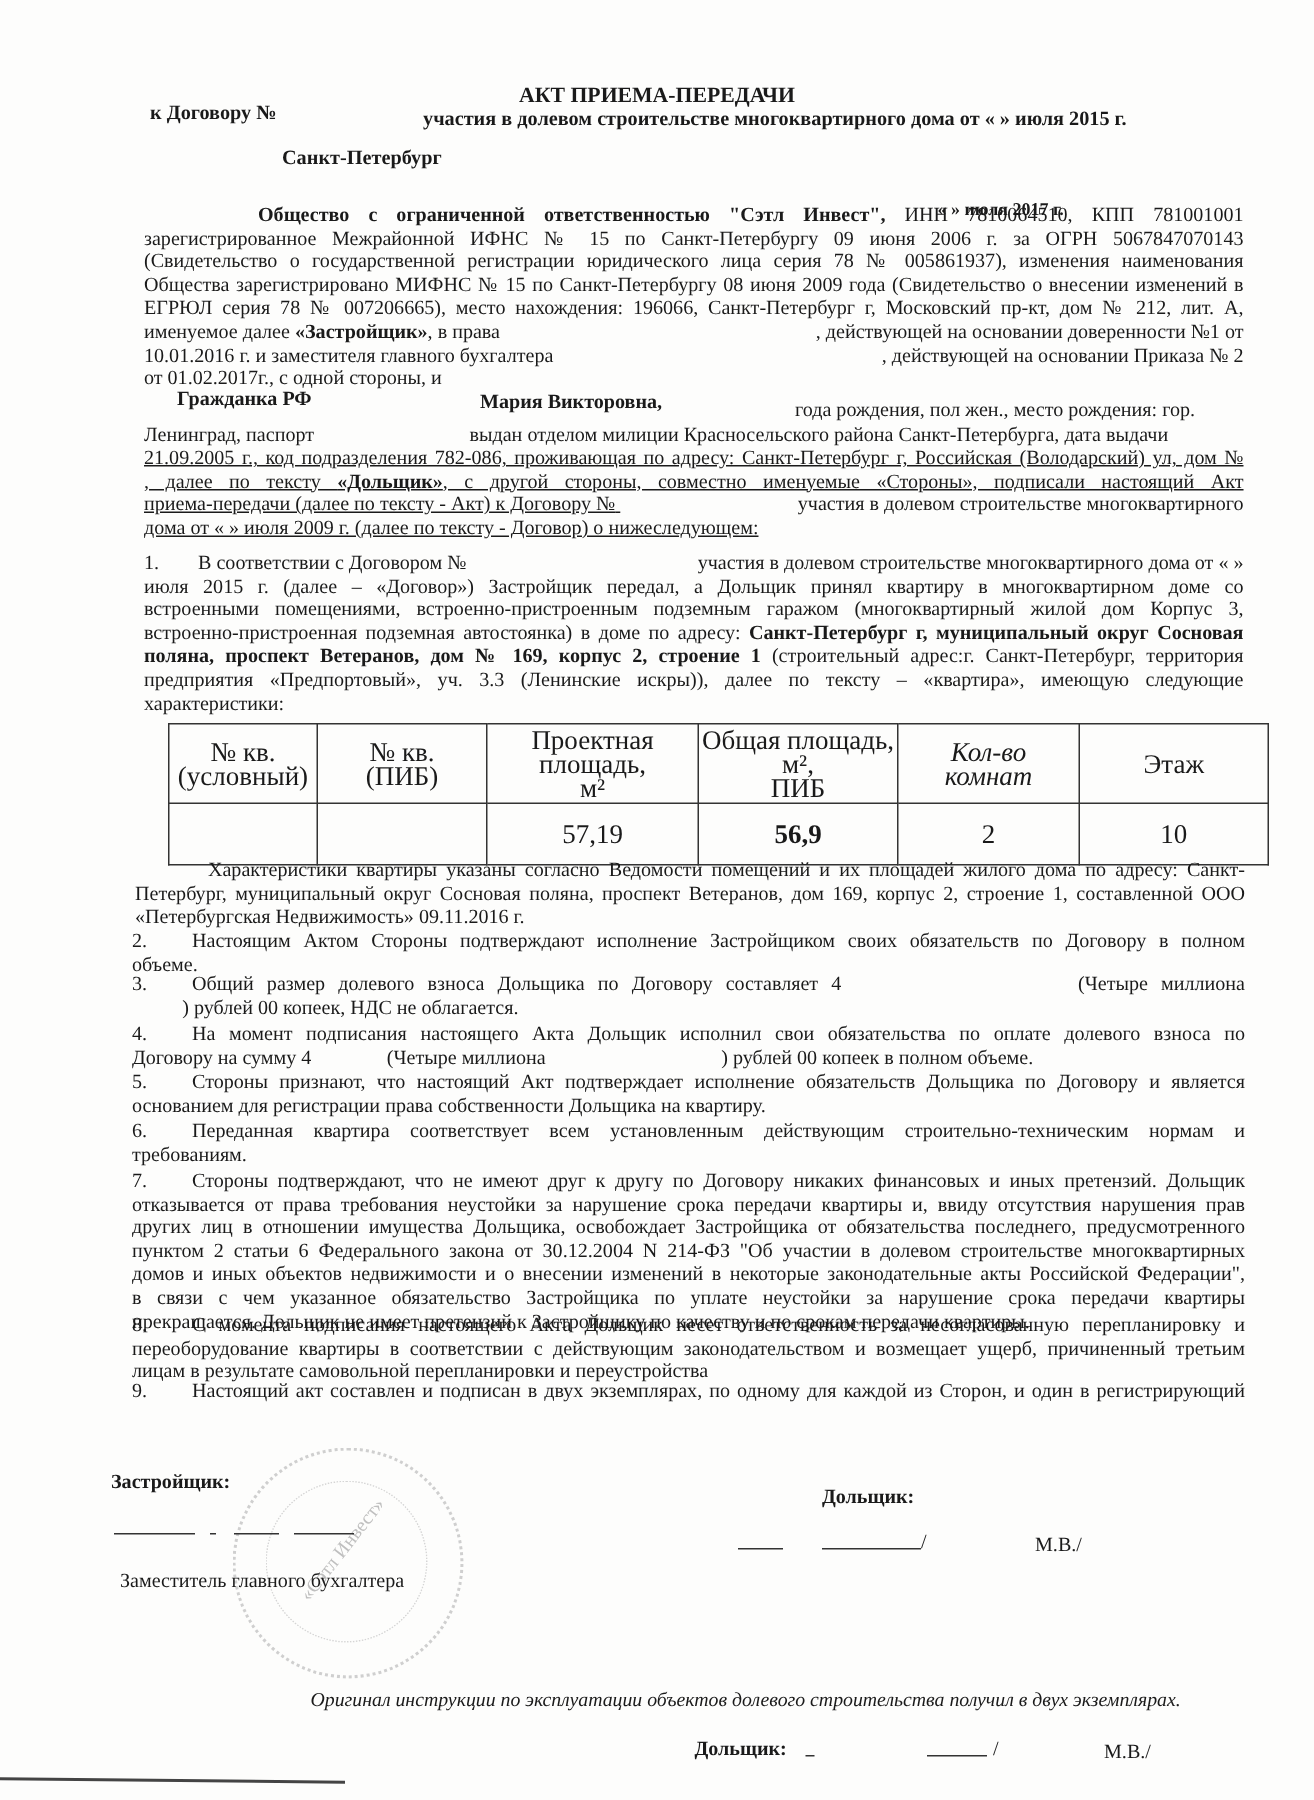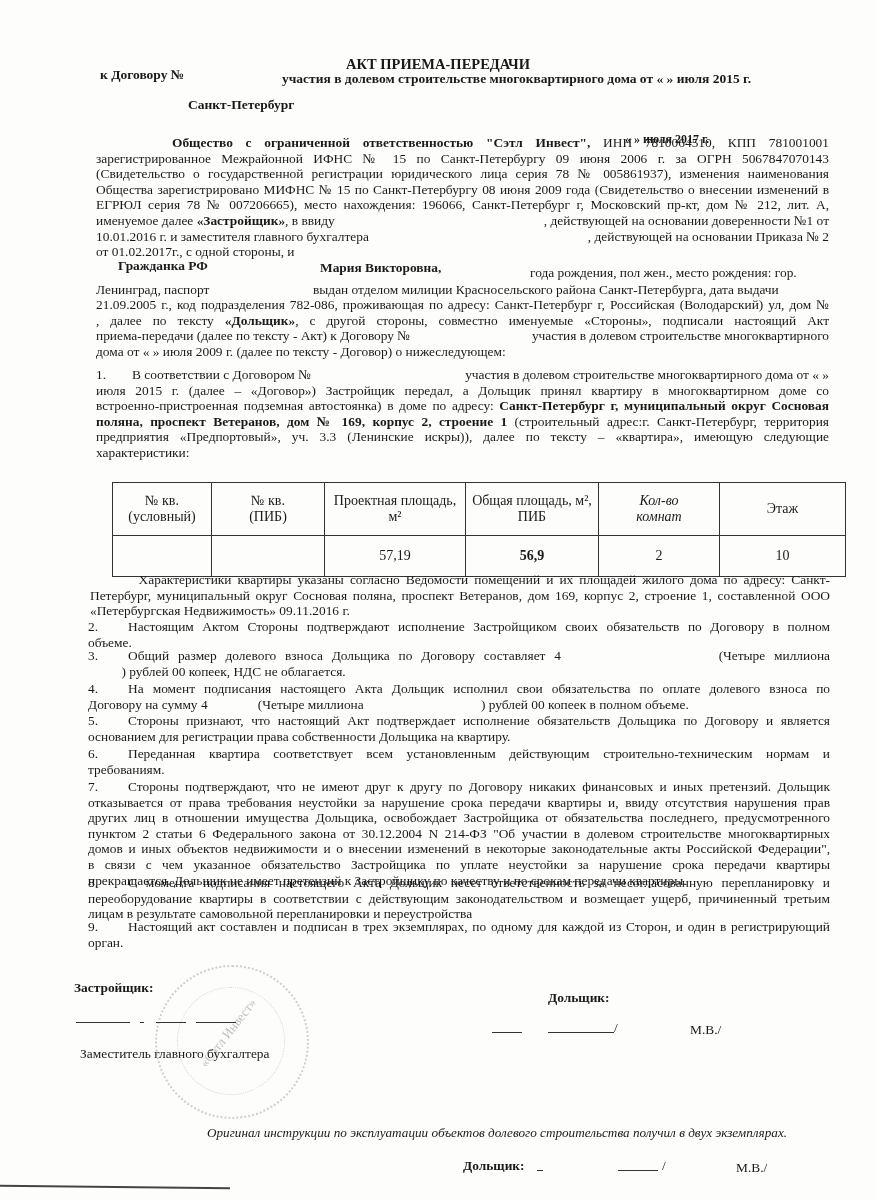--- a/index.html
+++ b/index.html
@@ -14,21 +14,21 @@
     .contract-ref { left: 100px; top: 67px; font-weight: bold; font-size: 13.5px; }
     .city { left: 188px; top: 97px; font-weight: bold; font-size: 13.5px; }
     .date { left: 625px; top: 110px; font-weight: bold; font-size: 12px; margin-top: 22px; }
     .para {
       position: absolute; left: 96px; width: 733px; line-height: 15.6px; text-align: justify;
     }
     .para .line { display: block; white-space: nowrap; text-align-last: justify; }
     .para .line.last { text-align-last: left; }
     table.apt {
       position: absolute; left: 112px; top: 482px; width: 734px; border-collapse: collapse;
-      font-size: 14px;
+      font-size: 18px;
     }
     table.apt td { border: 1px solid #333; text-align: center; vertical-align: middle; }
     table.apt tr.head td { height: 50px; line-height: 16px; }
     table.apt tr.row td { height: 38px; }
     .sig-left-label { left: 74px; top: 980px; font-weight: bold; }
     .sig-right-label { left: 548px; top: 990px; font-weight: bold; }
     .sig-line { position: absolute; border-bottom: 1px solid #333; height: 0; }
     .sig-right-text { left: 690px; top: 1022px; }
     .slash { left: 614px; top: 1020px; }
     .deputy { left: 80px; top: 1046px; }
@@ -57,41 +57,42 @@
 <div class="abs subtitle">участия в долевом строительстве многоквартирного дома от «    » июля 2015 г.</div>
 <div class="abs city">Санкт-Петербург</div>
 <div class="abs date">«    » июля 2017 г.</div>
 
 <div class="para" style="top:135px;">
   <span class="line" style="padding-left:76px;"><span class="b">Общество с ограниченной ответственностью "Сэтл Инвест",</span><span>  ИНН 7810064510, КПП   781001001</span></span>
   <span class="line">зарегистрированное Межрайонной ИФНС № 15 по Санкт-Петербургу 09 июня 2006 г. за ОГРН 5067847070143</span>
   <span class="line">(Свидетельство о государственной регистрации юридического лица серия 78 № 005861937), изменения наименования</span>
   <span class="line">Общества зарегистрировано МИФНС № 15 по Санкт-Петербургу 08 июня 2009 года (Свидетельство о внесении изменений в</span>
   <span class="line">ЕГРЮЛ серия 78 № 007206665), место нахождения: 196066, Санкт-Петербург г, Московский пр-кт, дом № 212, лит. А,</span>
-  <span class="line" style="text-align-last:auto; position:relative;"><span>именуемое далее </span><span class="b">«Застройщик»</span><span>, в ввиду</span><span style="position:absolute; right:0;">, действующей на основании доверенности №1 от</span>&nbsp;</span>
+  <span class="line" style="text-align-last:auto; position:relative;"><span>именуемое далее </span><span class="b">«Застройщик»</span><span>, в права</span><span style="position:absolute; right:0;">, действующей на основании доверенности №1 от</span>&nbsp;</span>
   <span class="line" style="text-align-last:auto; position:relative;"><span>10.01.2016 г. и заместителя главного бухгалтера</span><span style="position:absolute; right:0;">, действующей на основании Приказа № 2</span>&nbsp;</span>
   <span class="line last">от 01.02.2017г., с одной стороны, и</span>
 </div>
 
 <div class="abs b" style="left:118px; top:258px;">Гражданка РФ</div>
 <div class="abs b" style="left:320px; top:260px;">Мария  Викторовна,</div>
 <div class="abs" style="left:530px; top:265px;">года рождения, пол жен., место рождения: гор.</div>
 <div class="abs" style="left:96px; top:282px;">Ленинград, паспорт</div>
 <div class="abs" style="left:313px; top:282px;">выдан   отделом милиции Красносельского района Санкт-Петербурга, дата выдачи</div>
-<div class="para" style="top:297px;">
+<div class="para" style="top:297px;text-decoration:underline;">
   <span class="line">21.09.2005 г., код подразделения 782-086, проживающая по адресу: Санкт-Петербург г, Российская (Володарский) ул, дом №</span>
   <span class="line"><span>      , далее по тексту </span><span class="b">«Дольщик»</span><span>, с другой стороны, совместно именуемые «Стороны», подписали настоящий Акт</span></span>
   <span class="line" style="text-align-last:auto; position:relative;"><span>приема-передачи (далее по тексту - Акт) к Договору №</span><span style="position:absolute; right:0;">участия в долевом строительстве многоквартирного</span>&nbsp;</span>
   <span class="line last">дома  от «    » июля 2009 г.  (далее по тексту - Договор) о нижеследующем:</span>
 </div>
 
 <div class="abs" style="left:96px; top:367px;">1.</div>
 <div class="para" style="top:367px;">
   <span class="line" style="text-align-last:auto; position:relative; padding-left:36px;"><span>В соответствии с Договором №</span><span style="position:absolute; right:0;">участия в долевом строительстве многоквартирного дома  от «    »</span>&nbsp;</span>
   <span class="line">июля 2015 г. (далее – «Договор») Застройщик передал, а Дольщик принял квартиру в многоквартирном доме со</span>
+  <span class="line">встроенными помещениями, встроенно-пристроенным подземным гаражом (многоквартирный жилой дом Корпус 3,</span>
   <span class="line"><span>встроенно-пристроенная подземная автостоянка) в доме по адресу: </span><span class="b">Санкт-Петербург г, муниципальный округ Сосновая</span></span>
   <span class="line"><span class="b">поляна, проспект Ветеранов, дом № 169, корпус 2, строение 1</span><span>  (строительный адрес:г. Санкт-Петербург, территория</span></span>
   <span class="line">предприятия «Предпортовый», уч. 3.3 (Ленинские искры)), далее по тексту – «квартира», имеющую следующие</span>
   <span class="line last">характеристики:</span>
 </div>
 
 <table class="apt">
   <tbody>
       <tr class="head">
     <td style="width:96px;">№ кв.<br>(условный)</td>
@@ -155,22 +156,21 @@
       <span style="display: block; white-space: pre; text-align: justify; text-align-last: left;">прекращается. Дольщик не имеет претензий к Застройщику по качеству и по срокам передачи квартиры.</span>
     </div>
     <div style="position: absolute; left: 0px; width: 742px; line-height: 15.6px; top: 256px;">
       <span style="position: absolute; left: 0px; top: 0px;">8.</span>
       <span style="display: block; white-space: pre; text-align: justify; text-align-last: justify; padding-left: 40px;">С момента подписания настоящего Акта Дольщик несет ответственность за несогласованную перепланировку и</span>
       <span style="display: block; white-space: pre; text-align: justify; text-align-last: justify;">переоборудование квартиры в соответствии с действующим законодательством и возмещает ущерб, причиненный третьим</span>
       <span style="display: block; white-space: pre; text-align: justify; text-align-last: left;">лицам в результате самовольной перепланировки и переустройства</span>
     </div>
     <div style="position: absolute; left: 0px; width: 742px; line-height: 15.6px; top: 300px;">
       <span style="position: absolute; left: 0px; top: 0px;">9.</span>
-      <span style="display: block; white-space: pre; text-align: justify; text-align-last: justify; padding-left: 40px;">Настоящий акт составлен и подписан в трех экземплярах, по одному для каждой из Сторон, и один в регистрирующий</span>
-      <span style="display: block; white-space: pre; text-align: justify; text-align-last: left;">орган.</span>
+      <span style="display: block; white-space: pre; text-align: justify; text-align-last: justify; padding-left: 40px;">Настоящий акт составлен и подписан в двух экземплярах, по одному для каждой из Сторон, и один в регистрирующий</span>
     </div>
   </div>
 
 <div class="stamp">
   <div class="stamp-inner"></div>
   <div class="stamp-text">«Сэтл Инвест»</div>
 </div>
 <div class="abs sig-left-label">Застройщик:</div>
 <div class="sig-line" style="left:76px; top:1022px; width:54px;"></div>
 <div class="sig-line" style="left:140px; top:1022px; width:4px;"></div>

